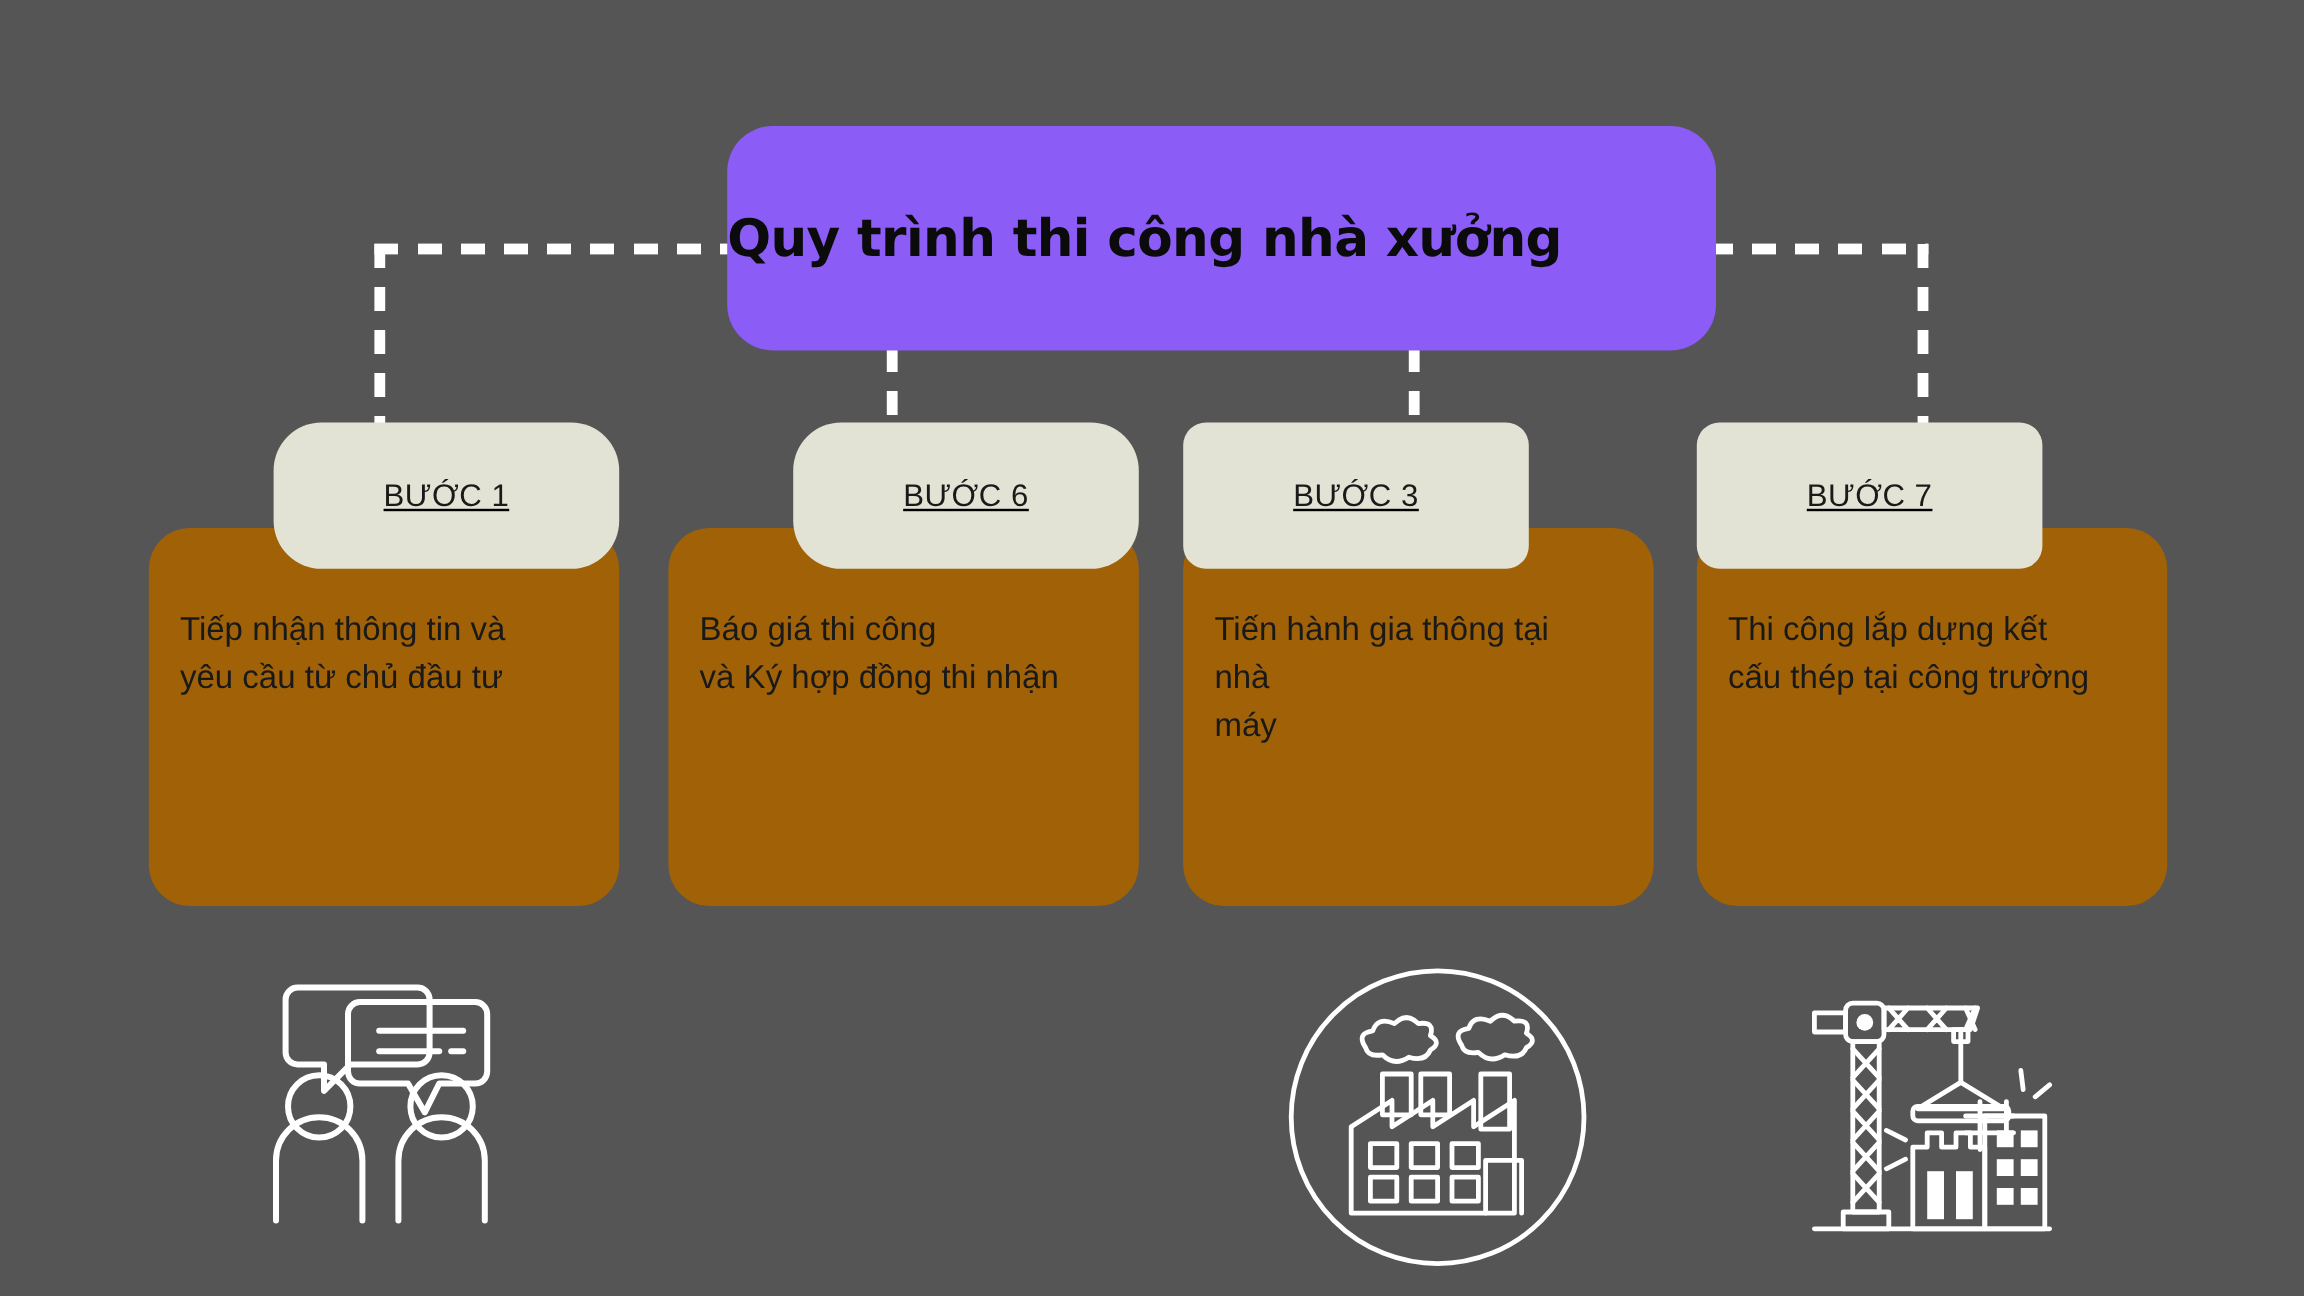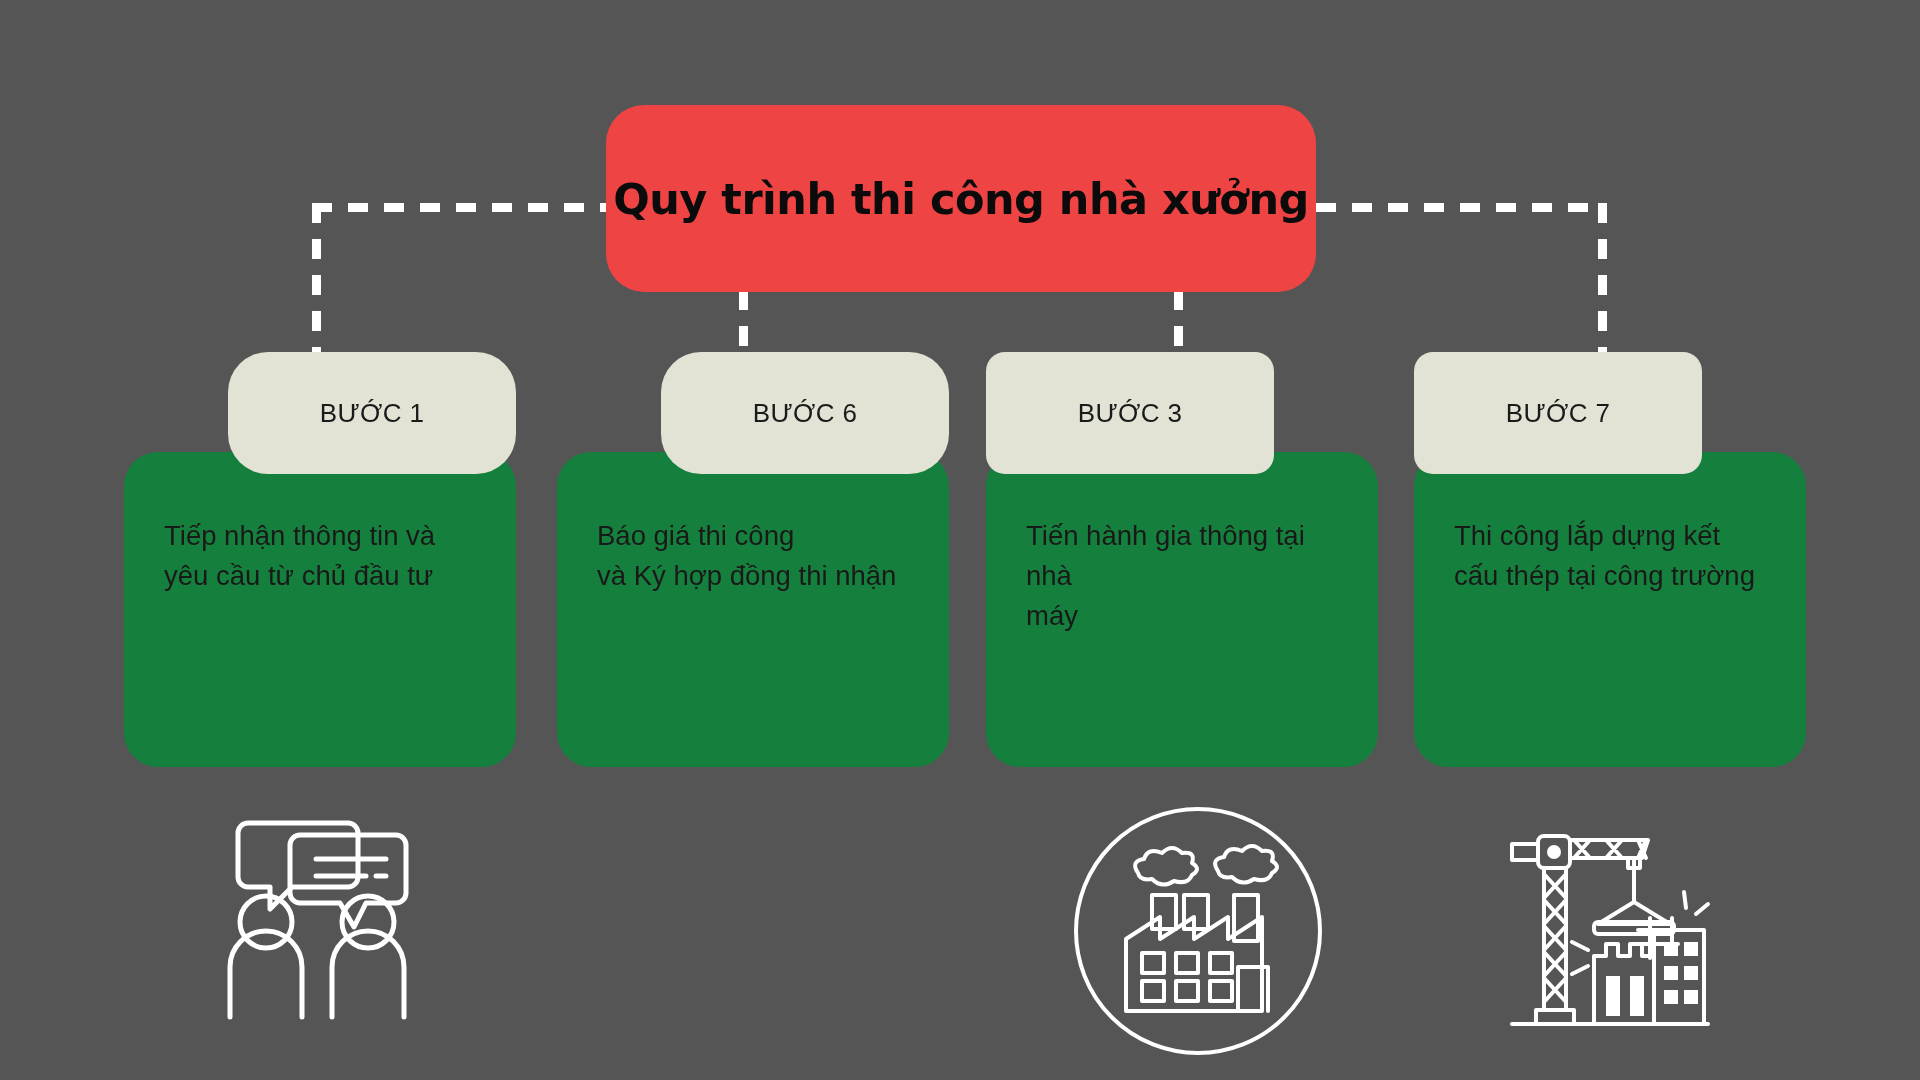--- a/index.html
+++ b/index.html
@@ -19,27 +19,27 @@
     position: relative;
     width: 1920px;
     height: 1080px;
   }
 
   
   .title-card {
     position: absolute;
     left: 606px;
     top: 105px;
-    width: 710px;
+    width: 824px;
     height: 187px;
-    background: #ef4444;
+    background: #8b5cf6;
     border-radius: 38px;
     display: flex;
     align-items: center;
-    justify-content: center;
+    justify-content: flex-start;
     z-index: 5;
   }
   .title-text {
     font-family: "DejaVu Sans", sans-serif;
     font-weight: bold;
     font-size: 43px;
     color: #0b0b0b;
     letter-spacing: -0.5px;
     white-space: nowrap;
     text-align: center;
@@ -74,37 +74,38 @@
     position: absolute;
     top: 0;
     width: 288px;
     height: 122px;
     background: #E2E3D4;
     border-radius: 40px;
     display: flex;
     align-items: center;
     justify-content: center;
     z-index: 4;
+    text-decoration: underline;
   }
   .step-head-label {
     font-family: "Liberation Sans", sans-serif;
     font-size: 26px;
     color: #1a1a1a;
     letter-spacing: 0.4px;
     white-space: nowrap;
   }
   .step-body {
     position: absolute;
-    top: 100px;
+    top: 88px;
     width: 392px;
     height: 315px;
-    background: #15803d;
+    background: #a16207;
     border-radius: 34px;
     z-index: 3;
-    padding: 64px 34px 0 40px;
+    padding: 64px 34px 0 26px;
   }
   .step-body-text {
     font-family: "Liberation Sans", sans-serif;
     font-size: 27.5px;
     line-height: 1.45;
     color: #191919;
     white-space: pre-line;
   }
 
   

